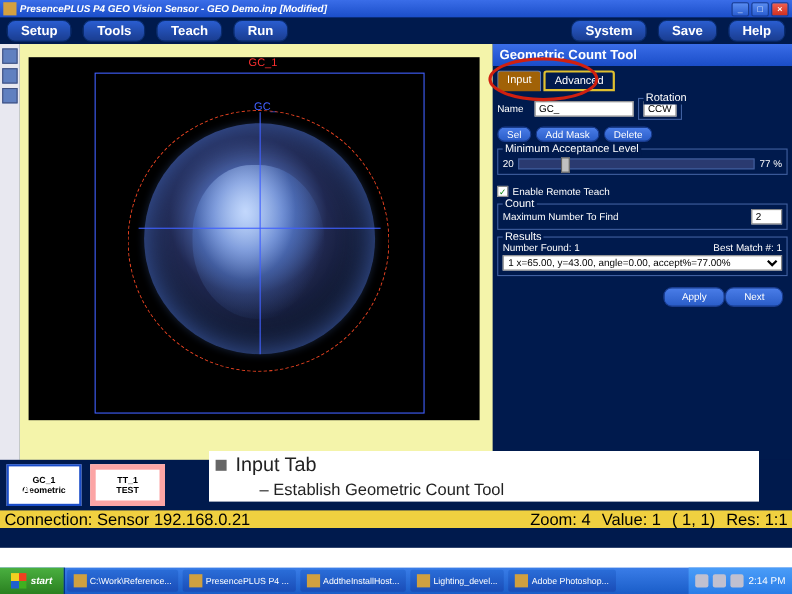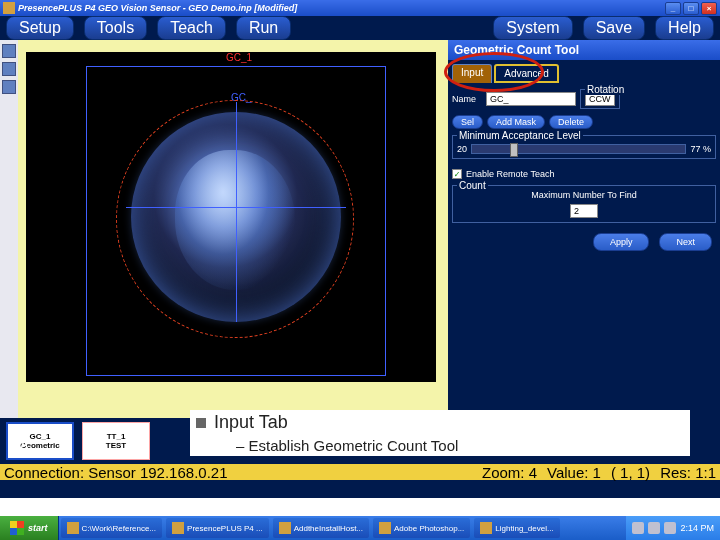--- a/index.html
+++ b/index.html
@@ -11,21 +11,21 @@
   .titlebar { height: 16px; background: linear-gradient(#3a6de8, #1a4dc8); display: flex; align-items: center; padding: 0 3px; color: #fff; font-size: 9px; font-weight: bold; }
   .titlebar-icon { width: 12px; height: 12px; background: #d4a040; margin-right: 3px; display: inline-block; }
   .titlebar-text { flex: 1; overflow: hidden; white-space: nowrap; font-style: italic; }
   .win-btns { display: flex; gap: 2px; }
   .win-btn { width: 16px; height: 13px; background: linear-gradient(#5a8df0, #2a5dd0); border: 1px solid #1a3d90; border-radius: 2px; color: #fff; font-size: 8px; display: flex; align-items: center; justify-content: center; cursor: pointer; }
   .win-btn.close { background: linear-gradient(#f06050, #d03020); }
   
   
   .topnav { height: 24px; background: #001a4d; display: flex; align-items: center; padding: 2px 6px; gap: 10px; }
   .topnav .spacer { flex: 1; }
-  .navbtn { background: linear-gradient(#2a5dd0, #1a3d90); color: #fff; border: 1px solid #0a2d70; border-radius: 8px; padding: 2px 12px; font-size: 16px; font-weight: normal; cursor: pointer; }
+  .navbtn { background: linear-gradient(#2a5dd0, #1a3d90); color: #fff; border: 1px solid #0a2d70; border-radius: 8px; padding: 2px 12px; font-size: 12px; font-weight: bold; cursor: pointer; }
   
   
   .mainarea { display: flex; height: 378px; }
   .leftcol { width: 18px; background: #e8e8f0; display: flex; flex-direction: column; align-items: center; gap: 4px; padding-top: 4px; }
   .leftcol-icon { width: 14px; height: 14px; background: #6080c0; border: 1px solid #405080; }
   
   
   .imgpanel { width: 430px; height: 378px; background: #f4f4aa; padding: 8px; position: relative; }
   .imgframe { width: 410px; height: 330px; background: #000; position: relative; overflow: hidden; margin-top: 4px; }
   .coin { position: absolute; left: 105px; top: 60px; width: 210px; height: 210px; border-radius: 50%; background: radial-gradient(circle at 45% 40%, #98b8e8 0%, #5878c8 18%, #202850 42%, #101830 62%, #000 100%); box-shadow: inset 0 0 30px #4060b0, 0 0 8px rgba(80,120,200,0.3); }
@@ -50,25 +50,25 @@
   .pillbtn { background: linear-gradient(#4a7de8, #2a5dc8); color: #fff; border: 1px solid #1a3d90; border-radius: 8px; padding: 1px 8px; font-size: 9px; cursor: pointer; }
   .fieldset { border: 1px solid #4060a0; margin-top: 6px; padding: 4px; position: relative; }
   .fslegend { position: absolute; top: -6px; left: 4px; background: #001a4d; font-size: 10px; padding: 0 2px; }
   .select { background: #fff; color: #000; width: 80px; height: 14px; font-size: 9px; border: 1px solid #888; }
   .slider-row { display: flex; align-items: center; gap: 4px; margin-top: 4px; }
   .sliderbar { flex: 1; height: 10px; position: relative; background: #2a3a70; border: 1px solid #4060a0; }
   .sliderbar::after { content:""; position: absolute; left: 18%; top: -2px; width: 6px; height: 12px; background: #c0c0c0; border: 1px solid #606060; }
   .checker { width: 10px; height: 10px; background: #fff; border: 1px solid #888; display: inline-flex; align-items: center; justify-content: center; color: #008000; font-size: 8px; }
   .spinner { display:inline-flex; }
   .spinner input { width: 28px; height: 14px; font-size: 9px; }
-  .bottomrow { display: flex; justify-content: flex-end; gap: 10px; margin-top: 6px; padding: 4px; }
+  .bottomrow { display: flex; justify-content: flex-end; margin-top: 6px; padding: 4px; }
   
   
   .toolstrip { height: 46px; background: #001a4d; display: flex; align-items: flex-start; padding: 4px 6px; gap: 8px; }
-  .toolcard { width: 68px; height: 38px; background: #fff; border: 1px solid #fca5a5; display: flex; flex-direction: column; align-items: center; justify-content: center; color: #000; font-size: 8px; font-weight: bold; }
+  .toolcard { width: 68px; height: 38px; background: #fff; border: 5px solid #fca5a5; display: flex; flex-direction: column; align-items: center; justify-content: center; color: #000; font-size: 8px; font-weight: bold; }
   .toolcard.sel { border: 2px solid #1a4dc8; }
   .absA { position: absolute; left: 20px; top: 438px; color: #fff; font-size: 12px; font-weight: bold; }
   
   
   .statusbar { height: 16px; background: #f0d040; color: #000; font-size: 15px; display: flex; align-items: center; padding: 0 4px; gap: 10px; }
   .statusbar .sp { flex: 1; }
   
   
   .annot-overlay { position: absolute; left: 190px; top: 410px; width: 500px; background: #fff; padding: 2px 6px; z-index: 50; }
   .annot-bullet { font-size: 18px; color: #222; display: flex; align-items: center; gap: 8px; }
@@ -169,28 +169,38 @@
         </div>
       </div>
 
       <div class="proprow" style="margin-top:10px;">
         <span class="checker">✓</span>
         <span>Enable Remote Teach</span>
       </div>
 
       <div class="fieldset">
         <span class="fslegend">Count</span>
-        <div class="proprow" style="margin-top:0;flex-direction:column;">
+        <div class="proprow" style="margin-top:0;">
           <span style="flex:1">Maximum Number To Find</span>
           <div class="spinner">
             <input class="smallinput" value="2" style="">
           </div>
         </div>
       </div>
 
+      <div class="fieldset">
+        <span class="fslegend">Results</span>
+        <div class="proprow" style="margin-top:0; justify-content:space-between;">
+          <span>Number Found: 1</span>
+          <span>Best Match #: 1</span>
+        </div>
+        <select class="select" style="width:100%; margin-top:2px;">
+          <option>1 x=65.00, y=43.00, angle=0.00, accept%=77.00%</option>
+        </select>
+      </div>
 
       <div class="bottomrow">
         <button class="pillbtn" style="padding:3px 16px">Apply</button>
         <button class="pillbtn" style="padding:3px 16px">Next</button>
       </div>
     </div>
   </div>
 
   <div class="toolstrip">
     <div class="toolcard sel">
@@ -234,25 +244,25 @@
   <div class="taskitem">
       <span class="ticon"></span>
       <span>PresencePLUS P4 ...</span>
     </div>
   <div class="taskitem">
       <span class="ticon"></span>
       <span>AddtheInstallHost...</span>
     </div>
   <div class="taskitem">
       <span class="ticon"></span>
+      <span>Lighting_devel...</span>
+    </div>
+  <div class="taskitem">
+      <span class="ticon"></span>
       <span>Adobe Photoshop...</span>
-    </div>
-  <div class="taskitem">
-      <span class="ticon"></span>
-      <span>Lighting_devel...</span>
     </div>
   <div class="tray">
     <span class="trayicon"></span>
     <span class="trayicon"></span>
     <span class="trayicon"></span>
     <span class="clock">2:14 PM</span>
   </div>
 </div>
 
 </body></html>

